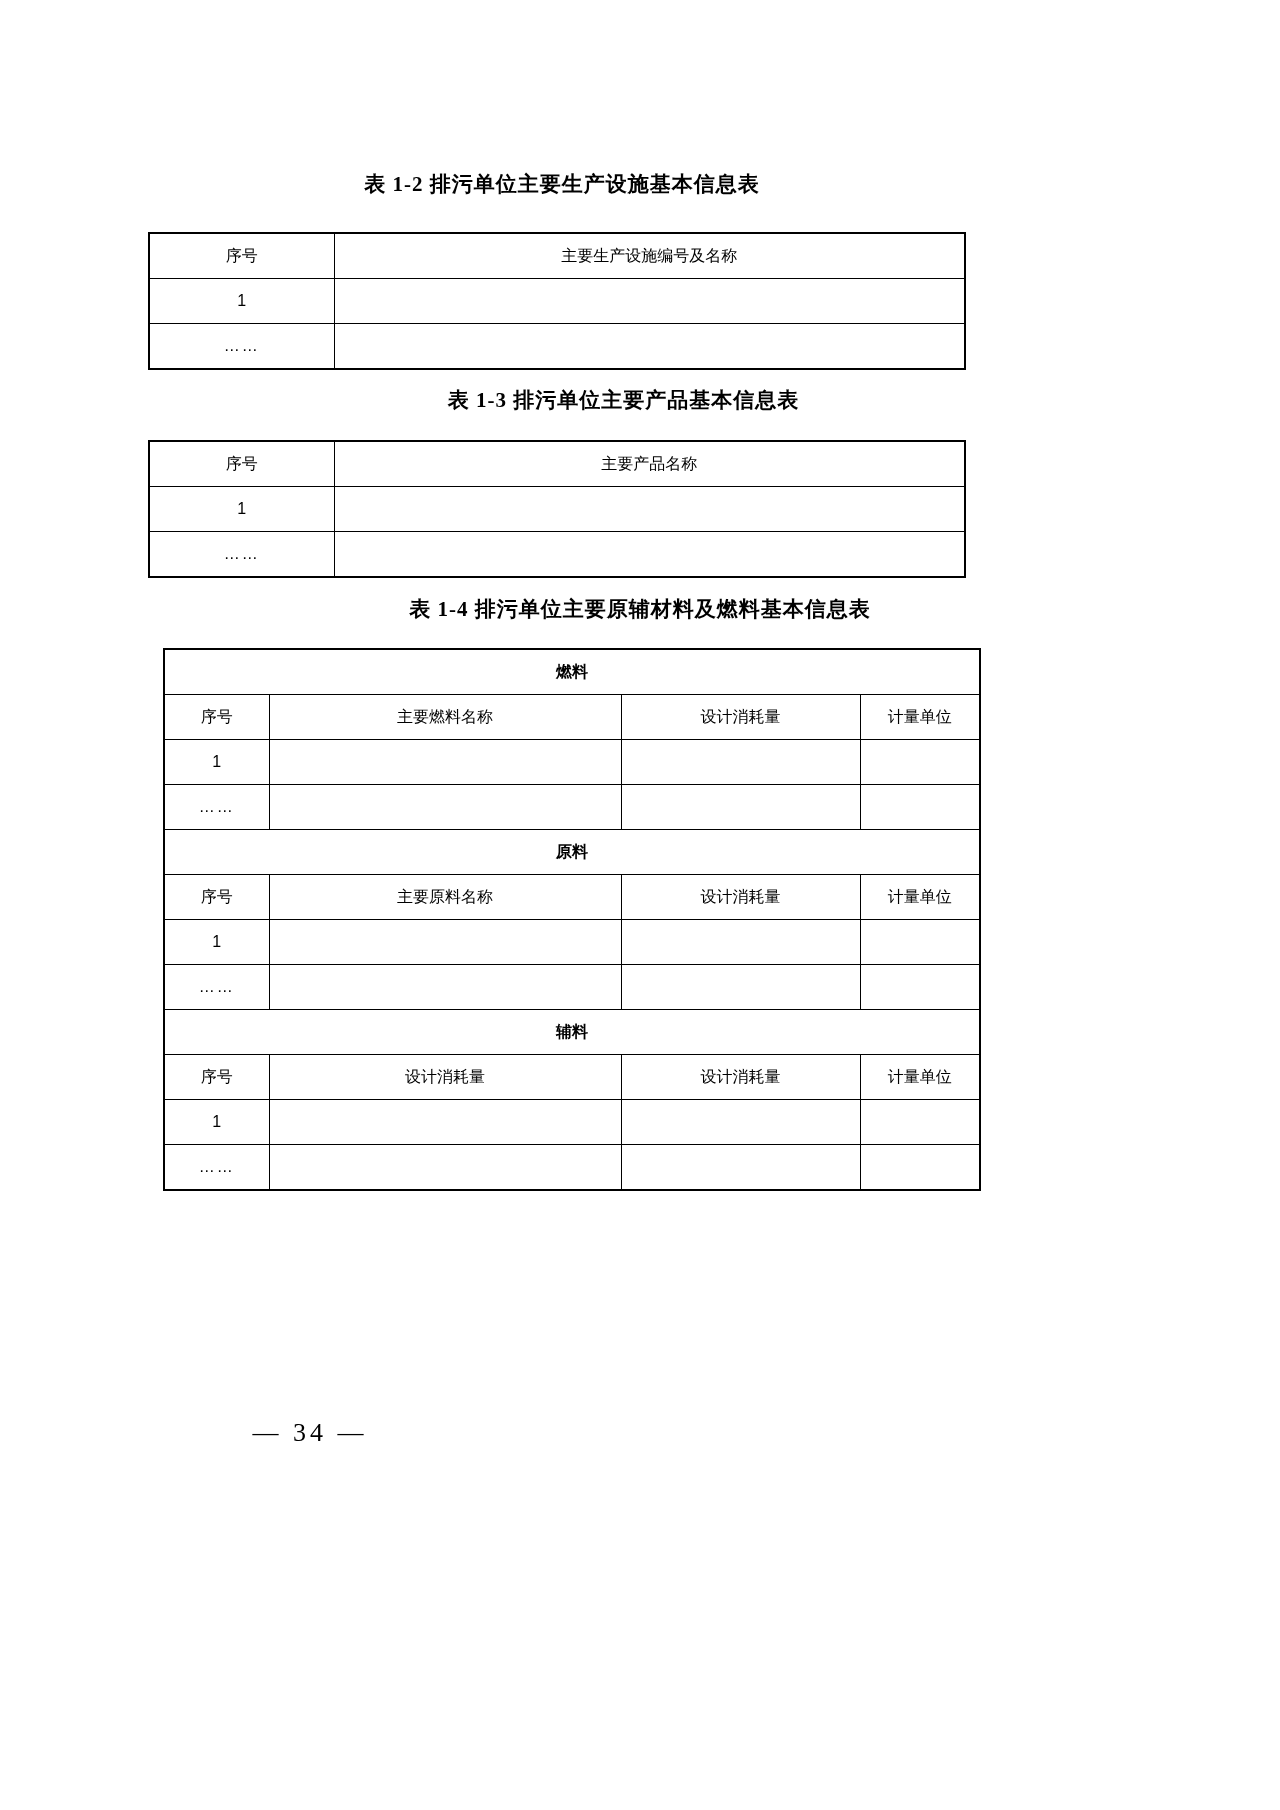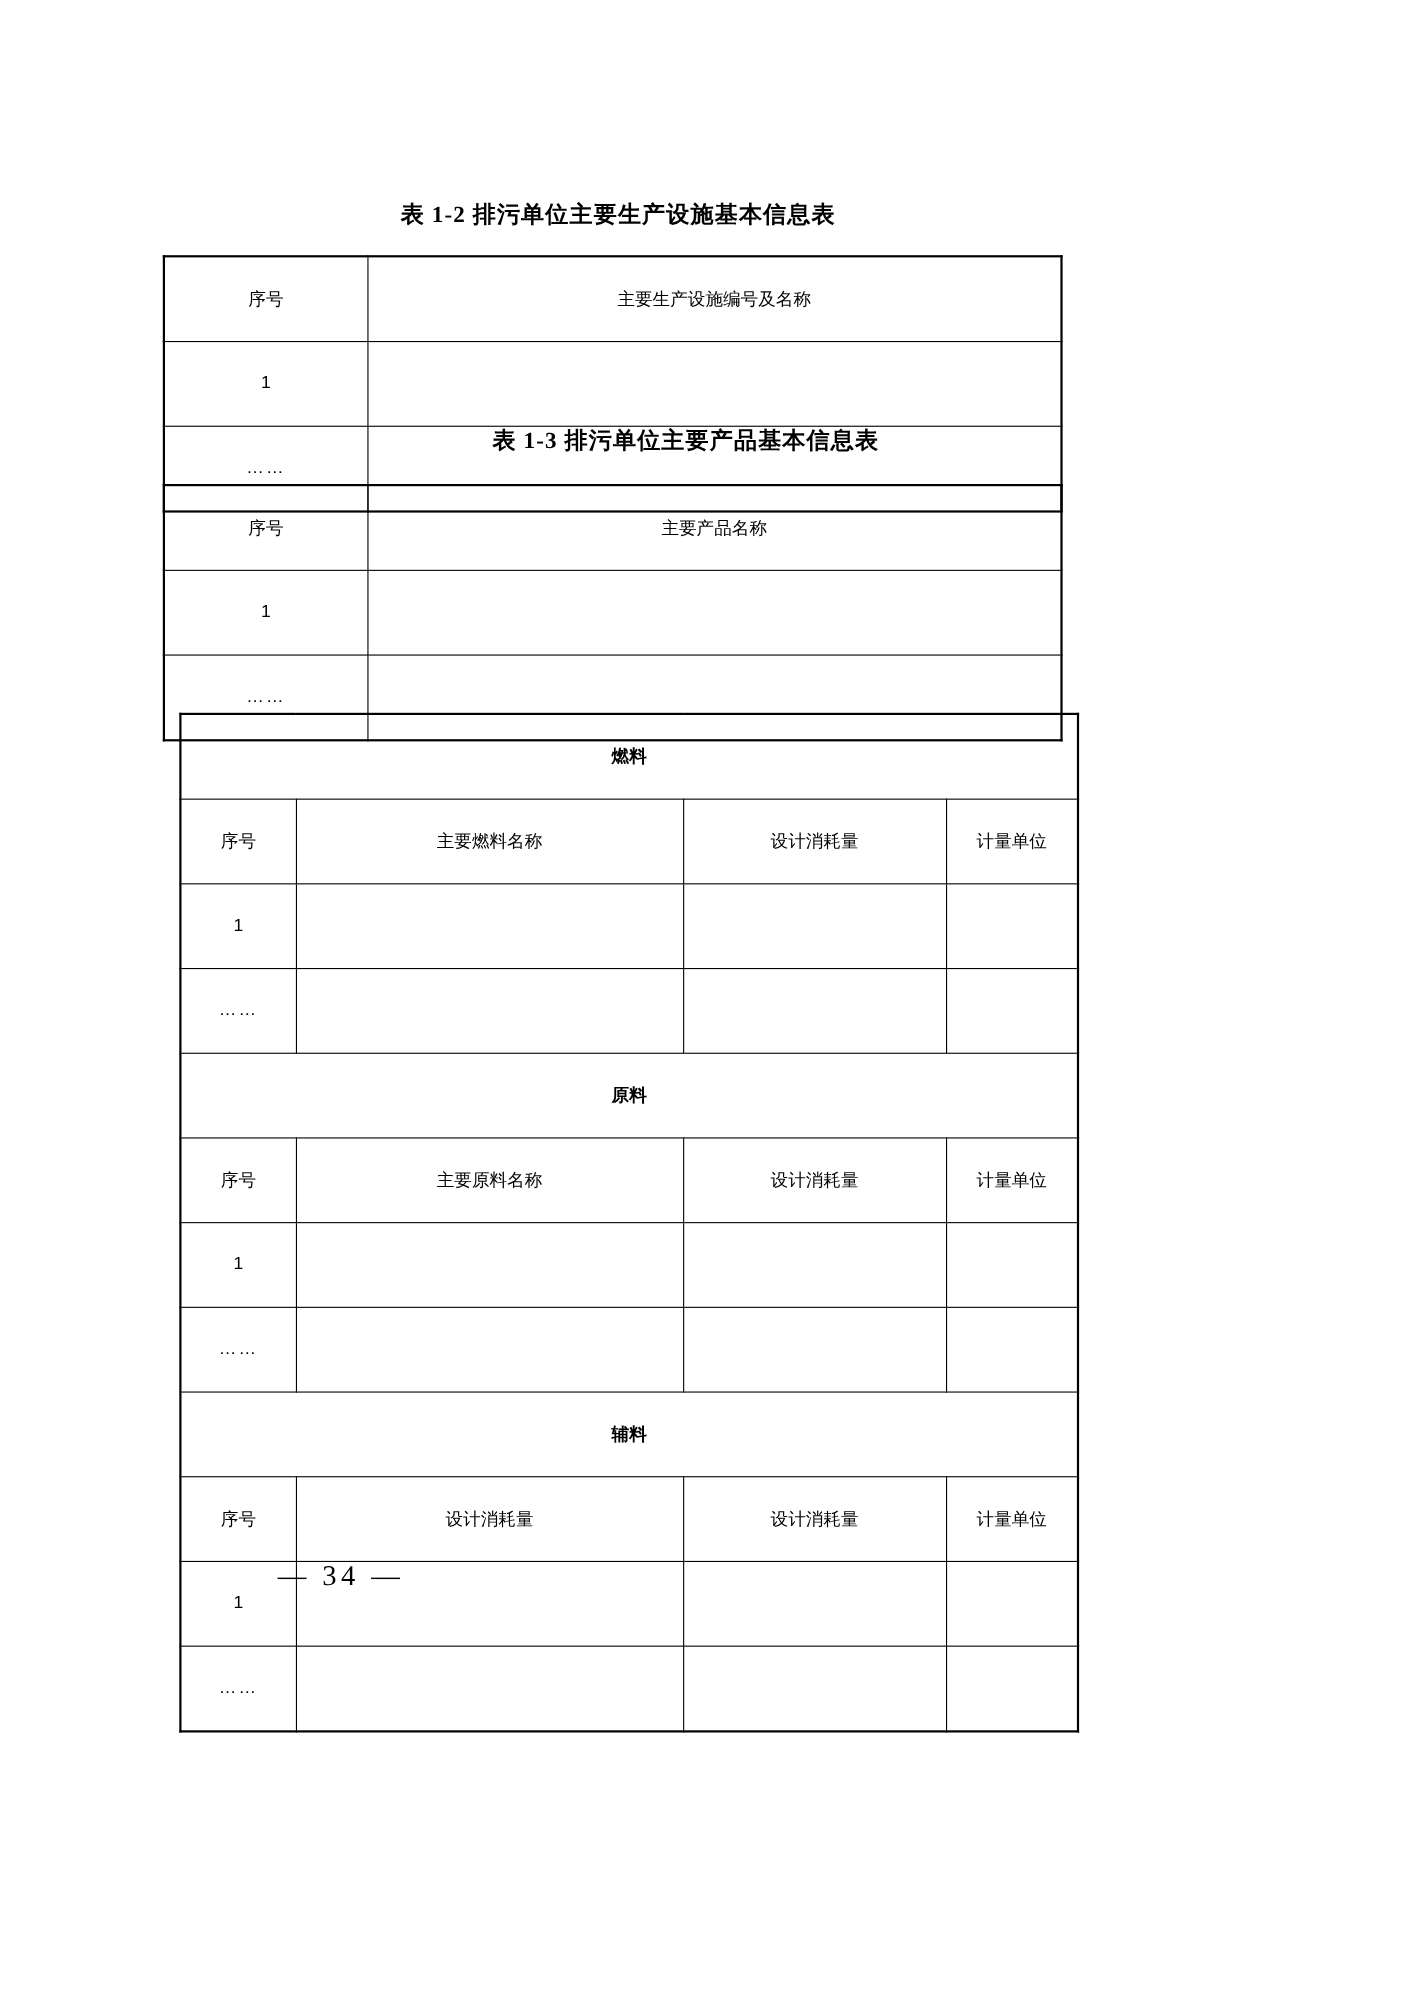--- a/index.html
+++ b/index.html
@@ -37,34 +37,34 @@
     border: 2.5px solid #000;
   }
   table.doc-table td,
   table.doc-table th {
     border: 1.6px solid #000;
     font-weight: normal;
     font-size: 16px;
     font-family: "Liberation Sans", sans-serif;
     text-align: center;
     vertical-align: middle;
-    padding: 16px;
+    padding: 0;
     height: 44px;
   }
   table.doc-table td.bold,
   table.doc-table th.bold {
     font-weight: bold;
   }
   .dots {
     letter-spacing: 2px;
     font-size: 15px;
   }
 
   
-  #caption-1-2 { position: absolute; left: 0; top: 181px; width: 1124px; }
+  #caption-1-2 { position: absolute; left: 0; top: 170px; width: 1124px; }
   #table-1-2   { position: absolute; left: 148px; top: 232px; width: 816px; }
 
   #caption-1-3 { position: absolute; left: 0; top: 386px; width: 1247px; }
   #table-1-3   { position: absolute; left: 148px; top: 440px; width: 816px; }
 
   #caption-1-4 { position: absolute; left: 0; top: 595px; width: 1280px; }
   #table-1-4   { position: absolute; left: 163px; top: 648px; width: 816px; }
 
   #page-number {
     position: absolute;
@@ -122,20 +122,21 @@
         <td>1</td>
         <td></td>
       </tr>
       <tr>
         <td class="dots">……</td>
         <td></td>
       </tr>
     </tbody>
   </table>
 
+  <div class="tbl-caption" id="caption-1-4">表 1-4  排污单位主要原辅材料及燃料基本信息表</div>
 
   <table class="doc-table" id="table-1-4">
     <colgroup>
       <col style="width:105px">
       <col style="width:352px">
       <col style="width:239px">
       <col style="width:120px">
     </colgroup>
     <tbody>
 

